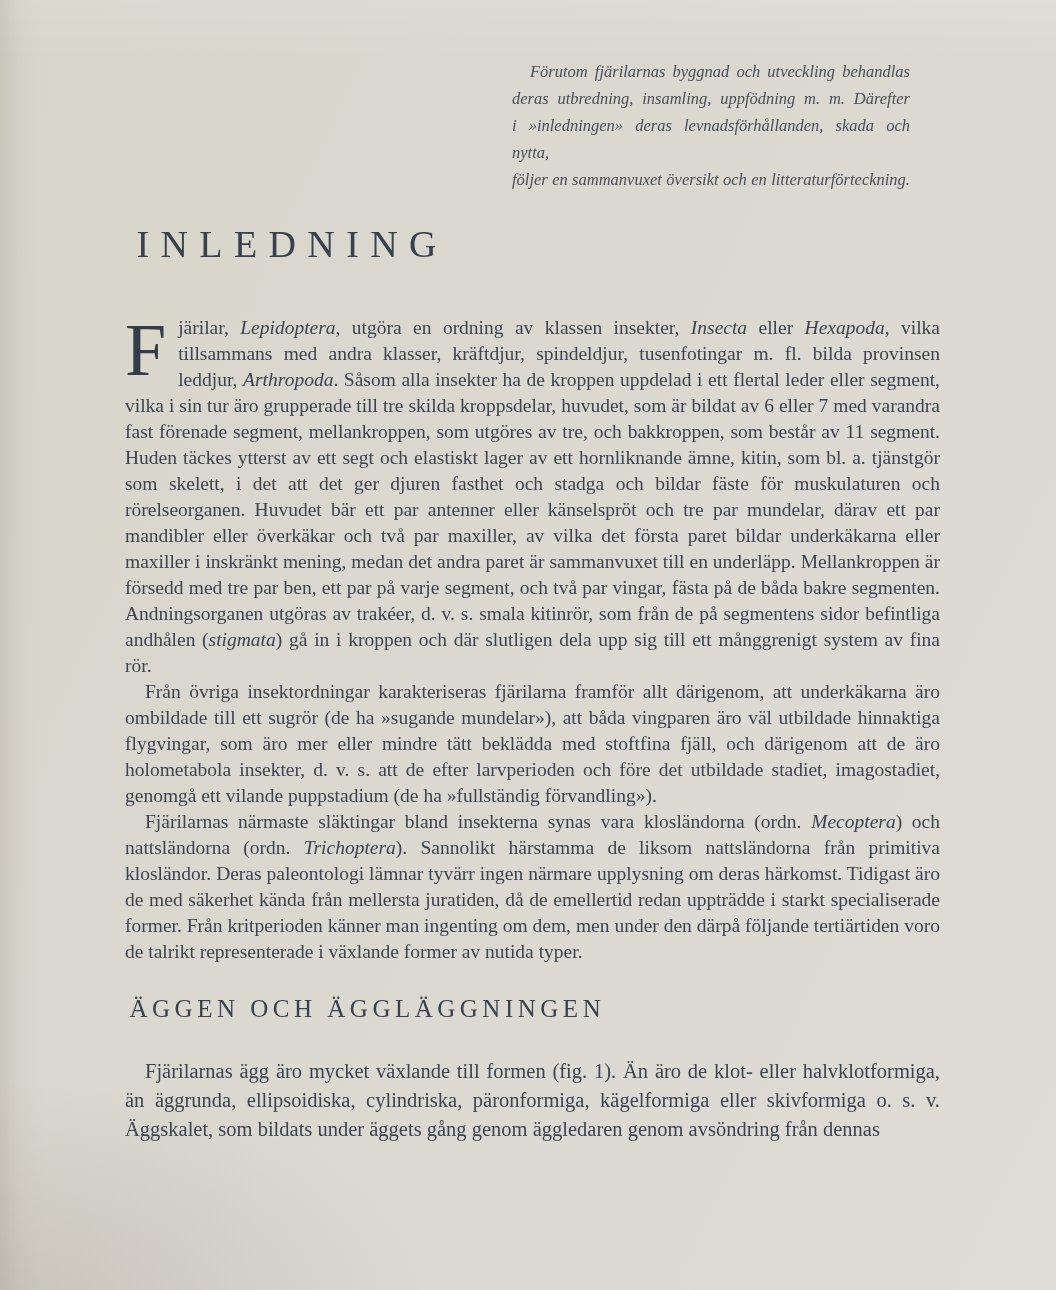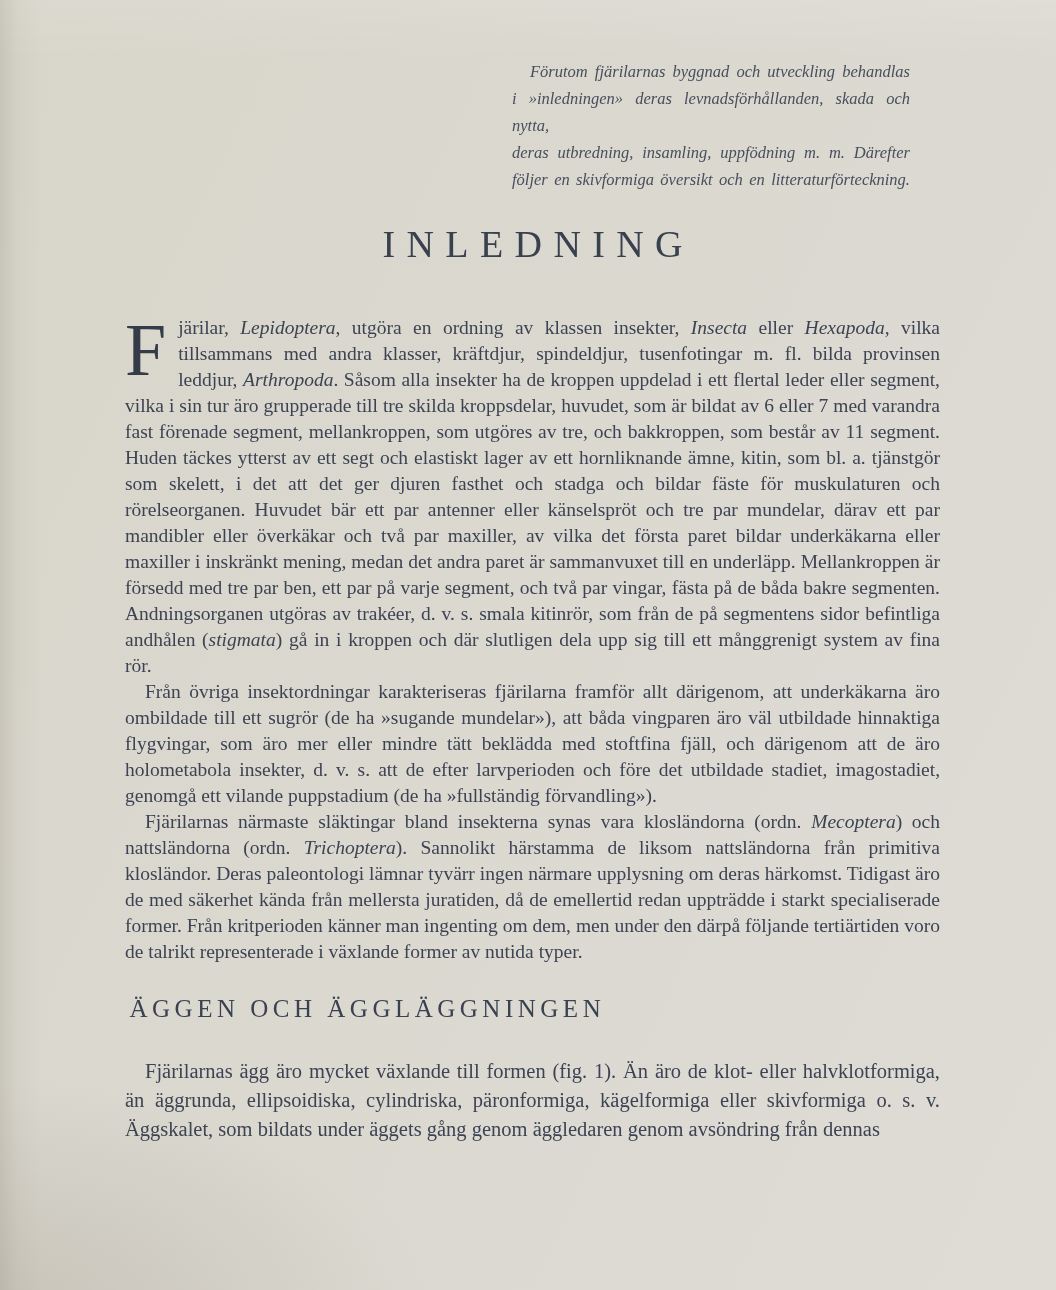--- a/index.html
+++ b/index.html
@@ -32,21 +32,21 @@
   .page-title {
     position: absolute;
     left: 125px;
     top: 222px;
     width: 815px;
     margin: 0;
     font-size: 38px;
     font-weight: normal;
     letter-spacing: 0.30em;
     text-indent: 0.30em; 
-    text-align: center;
+    text-align: left;
     color: #39404e;
   }
   .content {
     position: absolute;
     left: 125px;
     top: 315px;
     width: 815px;
   }
   .body-par, .closing-par {
     margin: 0;
@@ -76,23 +76,23 @@
   .closing-wrap { margin-top: 34px; }
   .closing-par { font-size: 20.5px; line-height: 29px; }
   em { font-style: italic; }
 </style>
 </head>
 <body>
 
 <div class="page">
   <div class="epigraph">
       <div class="ep-line">Förutom fjärilarnas byggnad och utveckling behandlas</div>
+      <div class="ep-line">deras utbredning, insamling, uppfödning m. m. Därefter</div>
       <div class="ep-line">i »inledningen» deras levnadsförhållanden, skada och nytta,</div>
-      <div class="ep-line">deras utbredning, insamling, uppfödning m. m. Därefter</div>
-      <div class="ep-line">följer en skivformiga översikt och en litteraturförteckning.</div>
+      <div class="ep-line">följer en sammanvuxet översikt och en litteraturförteckning.</div>
     </div>
   <h1 class="page-title">INLEDNING</h1>
   <div class="content">
     <div>
         <p class="body-par"><span class="dropcap">F</span><span>järilar, </span><em>Lepidoptera</em><span>, utgöra en ordning av klassen insekter, </span><em>Insecta</em><span> eller </span><em>Hexapoda</em><span>, vilka tillsammans med andra klasser, kräftdjur, spindeldjur, tusenfotingar m. fl. bilda provinsen leddjur, </span><em>Arthropoda</em><span>. Såsom alla insekter ha de kroppen uppdelad i ett flertal leder eller segment, vilka i sin tur äro grupperade till tre skilda kroppsdelar, huvudet, som är bildat av 6 eller 7 med varandra fast förenade segment, mellankroppen, som utgöres av tre, och bakkroppen, som består av 11 segment. Huden täckes ytterst av ett segt och elastiskt lager av ett hornliknande ämne, kitin, som bl. a. tjänstgör som skelett, i det att det ger djuren fasthet och stadga och bildar fäste för muskulaturen och rörelseorganen. Huvudet bär ett par antenner eller känselspröt och tre par mundelar, därav ett par mandibler eller överkäkar och två par maxiller, av vilka det första paret bildar underkäkarna eller maxiller i inskränkt mening, medan det andra paret är sammanvuxet till en underläpp. Mellankroppen är försedd med tre par ben, ett par på varje segment, och två par vingar, fästa på de båda bakre segmenten. Andningsorganen utgöras av trakéer, d. v. s. smala kitinrör, som från de på segmentens sidor befintliga andhålen (</span><em>stigmata</em><span>) gå in i kroppen och där slutligen dela upp sig till ett månggrenigt system av fina rör.</span></p>
         <p class="body-par indent"><span>Från övriga insektordningar karakteriseras fjärilarna framför allt därigenom, att underkäkarna äro ombildade till ett sugrör (de ha »sugande mundelar»), att båda vingparen äro väl utbildade hinnaktiga flygvingar, som äro mer eller mindre tätt beklädda med stoftfina fjäll, och därigenom att de äro holometabola insekter, d. v. s. att de efter larvperioden och före det utbildade stadiet, imagostadiet, genomgå ett vilande puppstadium (de ha »fullständig förvandling»).</span></p>
         <p class="body-par indent"><span>Fjärilarnas närmaste släktingar bland insekterna synas vara klosländorna (ordn. </span><em>Mecoptera</em><span>) och nattsländorna (ordn. </span><em>Trichoptera</em><span>). Sannolikt härstamma de liksom nattsländorna från primitiva klosländor. Deras paleontologi lämnar tyvärr ingen närmare upplysning om deras härkomst. Tidigast äro de med säkerhet kända från mellersta juratiden, då de emellertid redan uppträdde i starkt specialiserade former. Från kritperioden känner man ingenting om dem, men under den därpå följande tertiärtiden voro de talrikt representerade i växlande former av nutida typer.</span></p>
       </div>
     <h2 class="section-heading">ÄGGEN OCH ÄGGLÄGGNINGEN</h2>
     <div class="closing-wrap">

